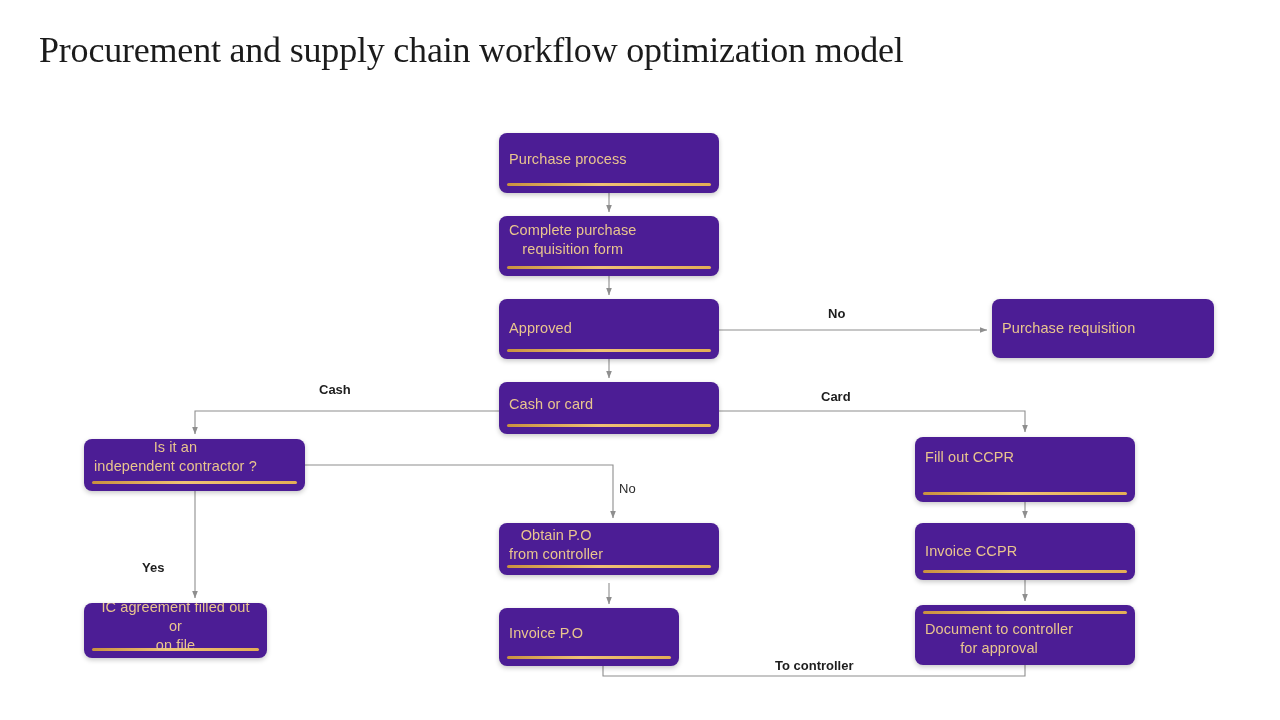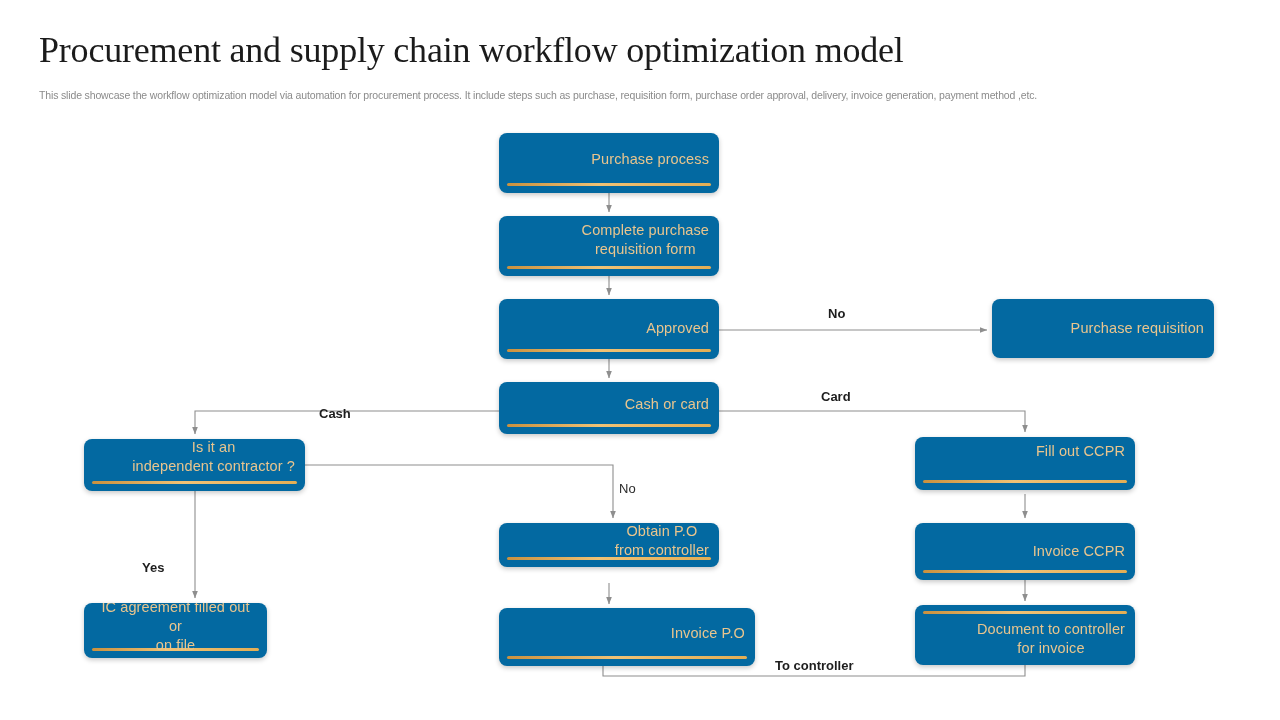--- a/index.html
+++ b/index.html
@@ -67,25 +67,25 @@
     top: 0;
     width: 1280px;
     height: 720px;
     pointer-events: none;
   }
 
   
   .node {
     position: absolute;
     box-sizing: border-box;
-    background: #0369a1;
+    background: #4c1d95;
     border-radius: 8px;
     display: flex;
     align-items: center;
-    justify-content: flex-end;
+    justify-content: flex-start;
     text-align: center;
     color: #e9c58e;
     font-size: 14.5px;
     line-height: 19px;
     letter-spacing: 0.1px;
     padding: 0 10px;
     box-shadow: 0 2px 5px rgba(0,0,0,0.22);
     overflow: hidden;
   }
   .node .node-label {
@@ -120,21 +120,20 @@
   .edge-label.bold { font-weight: bold; }
   .edge-label.plain { font-weight: normal; color: #2a2a2a; }
 </style>
 </head>
 <body>
 
 <div id="flow-canvas">
 
   <div id="slide-title">Procurement and supply chain workflow optimization model</div>
 
-  <div id="slide-subtitle">This slide showcase the workflow optimization model via automation for procurement process. It include steps such as purchase, requisition form, purchase order approval, delivery, invoice generation, payment method ,etc.</div>
 
   <svg id="connector-layer" viewBox="0 0 1280 720" width="1280" height="720">
     <defs>
       <marker id="arrowhead" markerWidth="9" markerHeight="9" refX="7.4" refY="3.6" orient="auto" markerUnits="userSpaceOnUse">
         <path d="M0,0.6 L7.6,3.6 L0,6.6 z" fill="#8e8e8e"></path>
       </marker>
     </defs>
     <g stroke="#8e8e8e" stroke-width="1.1" fill="none">
 
       <path d="M600,193 L600,212" marker-end="url(#arrowhead)"></path>
@@ -181,42 +180,42 @@
         <span class="node-label">Purchase requisition</span>
       </div>
       <div class="node bar-bottom" style="left: 75px; top: 439px; width: 221px; height: 52px; padding-bottom: 16px;">
         <span class="node-label">Is it an
 independent contractor ?</span>
       </div>
       <div class="node bar-bottom" style="left: 75px; top: 603px; width: 183px; height: 55px; padding-bottom: 8px;">
         <span class="node-label">IC agreement filled out or
 on file</span>
       </div>
-      <div class="node bar-bottom" style="left: 490px; top: 523px; width: 220px; height: 44px; padding-bottom: 8px;">
+      <div class="node bar-bottom" style="left: 490px; top: 523px; width: 220px; height: 52px; padding-bottom: 8px;">
         <span class="node-label">Obtain P.O
 from controller</span>
       </div>
-      <div class="node bar-bottom" style="left: 490px; top: 608px; width: 256px; height: 58px; padding-bottom: 8px;">
+      <div class="node bar-bottom" style="left: 490px; top: 608px; width: 180px; height: 58px; padding-bottom: 8px;">
         <span class="node-label">Invoice P.O</span>
       </div>
-      <div class="node bar-bottom" style="left: 906px; top: 437px; width: 220px; height: 53px; padding-bottom: 24px;">
+      <div class="node bar-bottom" style="left: 906px; top: 437px; width: 220px; height: 65px; padding-bottom: 24px;">
         <span class="node-label">Fill out CCPR</span>
       </div>
       <div class="node bar-bottom" style="left: 906px; top: 523px; width: 220px; height: 57px; padding-bottom: 0;">
         <span class="node-label">Invoice CCPR</span>
       </div>
       <div class="node bar-top" style="left: 906px; top: 605px; width: 220px; height: 60px; padding-top: 8px;">
         <span class="node-label">Document to controller
-for invoice</span>
+for approval</span>
       </div>
     </div>
 
   <div id="edge-label-layer">
       <div class="edge-label bold" style="left: 819px; top: 306px;">No</div>
-      <div class="edge-label bold" style="left: 310px; top: 406px;">Cash</div>
+      <div class="edge-label bold" style="left: 310px; top: 382px;">Cash</div>
       <div class="edge-label bold" style="left: 812px; top: 389px;">Card</div>
       <div class="edge-label plain" style="left: 610px; top: 481px;">No</div>
       <div class="edge-label bold" style="left: 133px; top: 560px;">Yes</div>
       <div class="edge-label bold" style="left: 766px; top: 658px;">To controller</div>
     </div>
 
 
 </div>
 
 </body></html>

